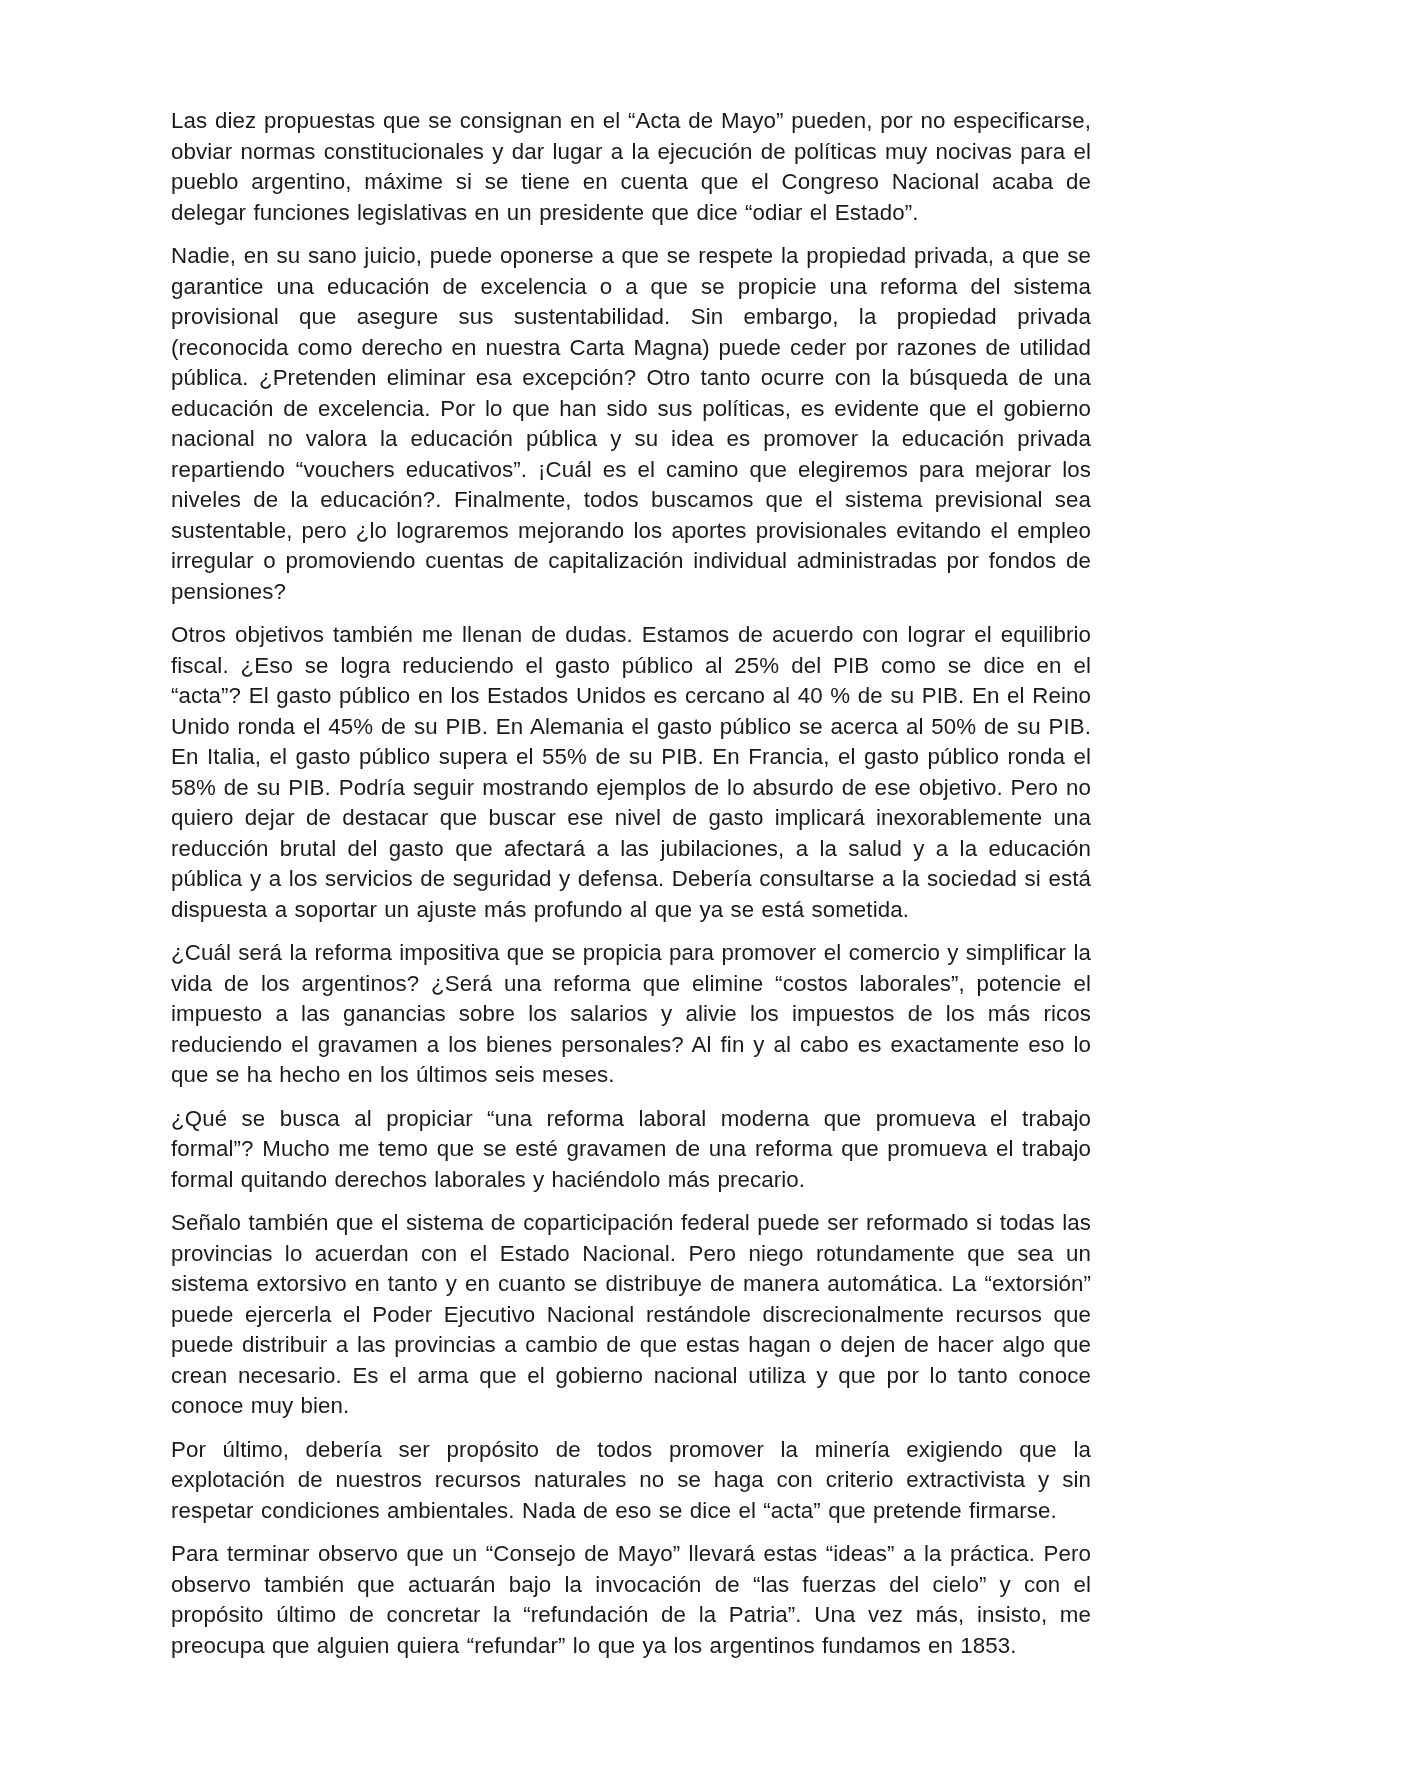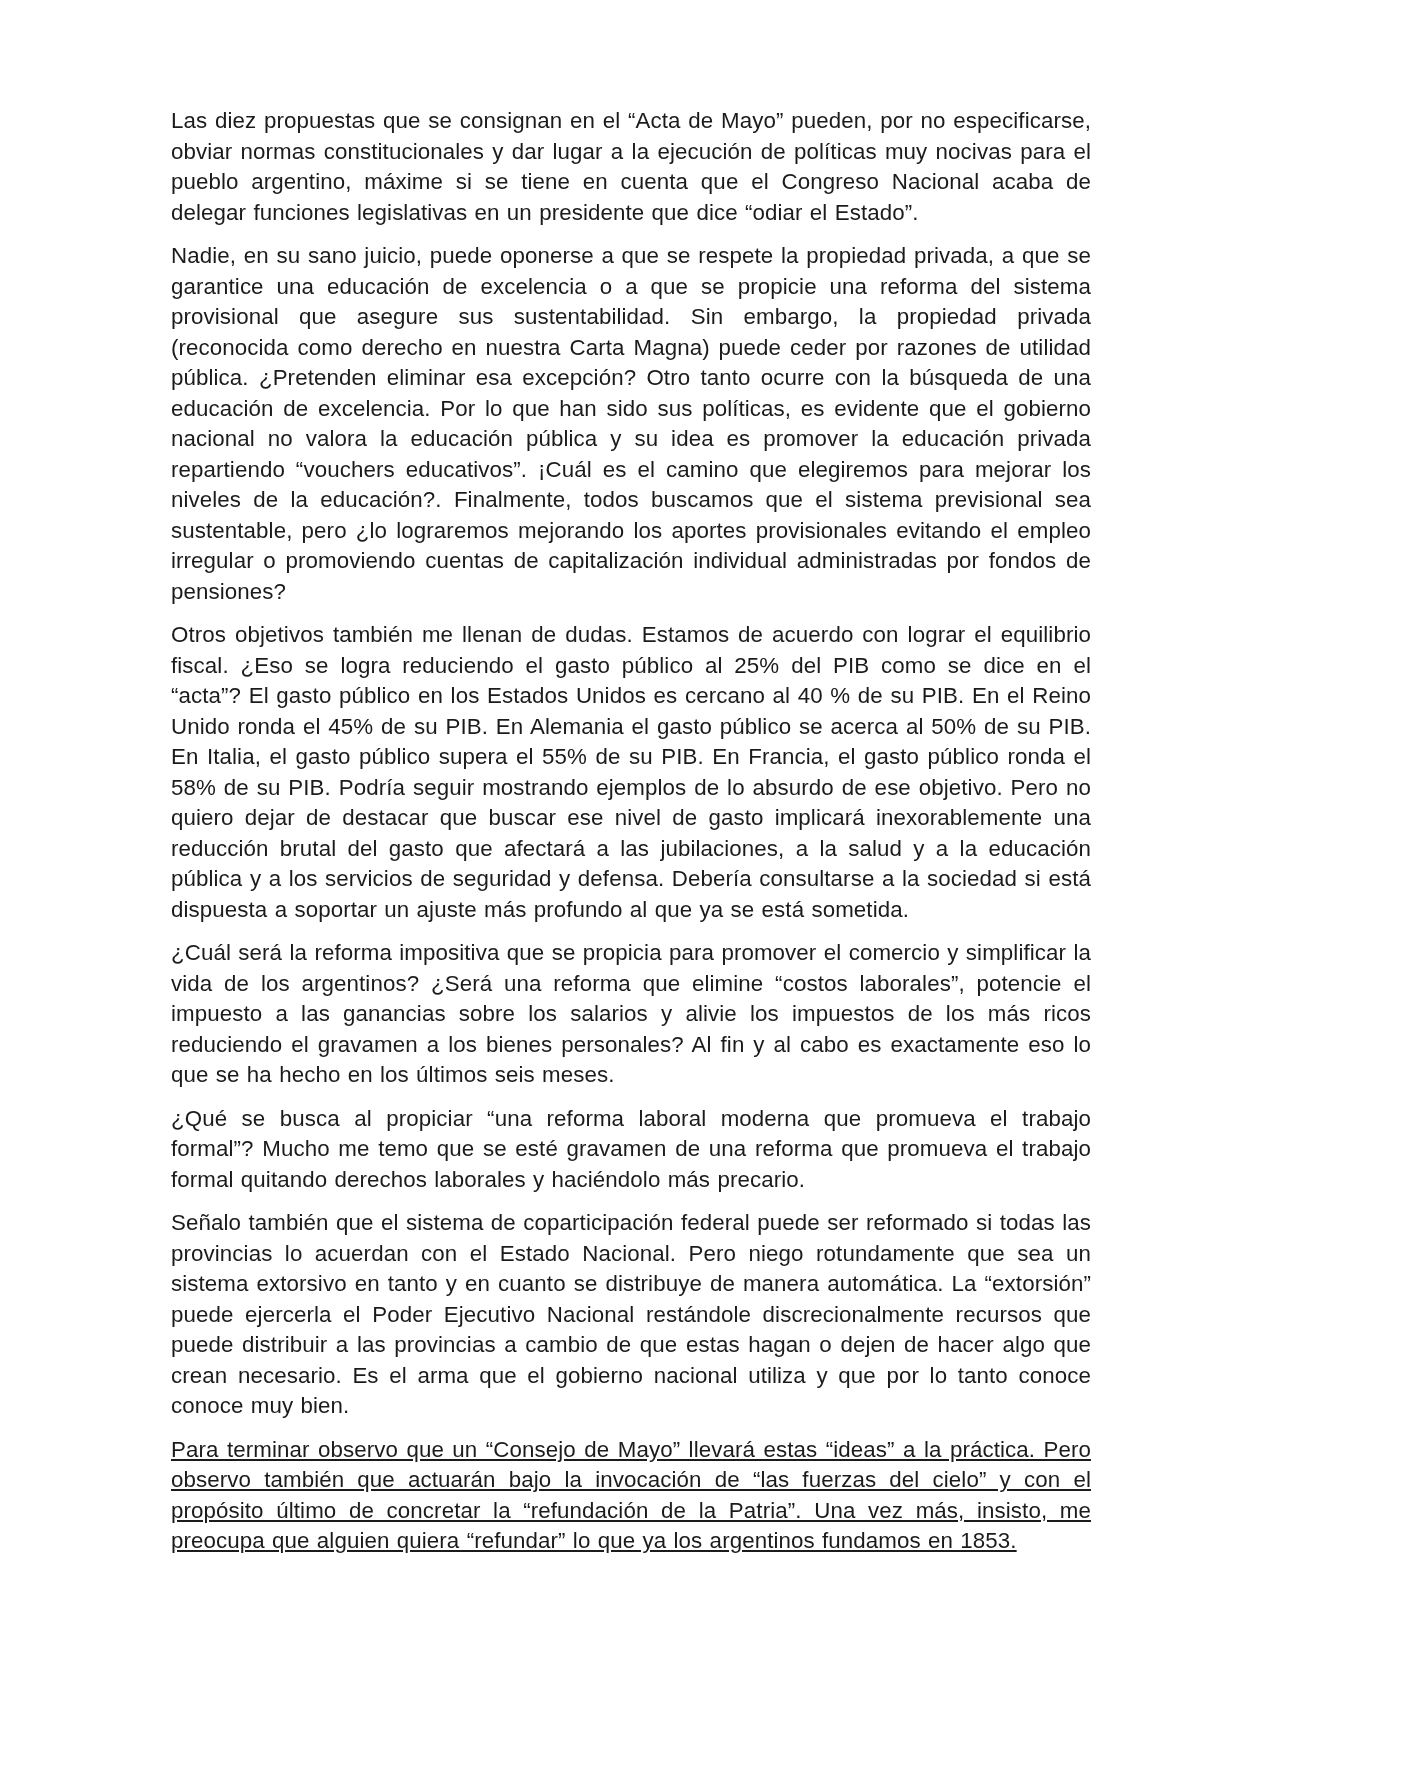--- a/index.html
+++ b/index.html
@@ -29,29 +29,29 @@
     color: #1b1b1b;
     font-size: 22.3px;
     line-height: 30.5px;
     text-align: justify;
     text-justify: inter-word;
     letter-spacing: 0.1px;
     word-spacing: 1px;
   }
   .text-column p:last-child {
     margin-bottom: 0;
-    text-decoration: underline;
   }
 </style>
 </head>
 <body>
 
 <div class="page">
   <div class="text-column">
     <p>Las diez propuestas que se consignan en el “Acta de Mayo” pueden, por no especificarse, obviar normas constitucionales y dar lugar a la ejecución de políticas muy nocivas para el pueblo argentino, máxime si se tiene en cuenta que el Congreso Nacional acaba de delegar funciones legislativas en un presidente que dice “odiar el Estado”.</p>
     <p>Nadie, en su sano juicio, puede oponerse a que se respete la propiedad privada, a que se garantice una educación de excelencia o a que se propicie una reforma del sistema provisional que asegure sus sustentabilidad. Sin embargo, la propiedad privada (reconocida como derecho en nuestra Carta Magna) puede ceder por razones de utilidad pública. ¿Pretenden eliminar esa excepción? Otro tanto ocurre con la búsqueda de una educación de excelencia. Por lo que han sido sus políticas, es evidente que el gobierno nacional no valora la educación pública y su idea es promover la educación privada repartiendo “vouchers educativos”. ¡Cuál es el camino que elegiremos para mejorar los niveles de la educación?. Finalmente, todos buscamos que el sistema previsional sea sustentable, pero ¿lo lograremos mejorando los aportes provisionales evitando el empleo irregular o promoviendo cuentas de capitalización individual administradas por fondos de pensiones?</p>
     <p>Otros objetivos también me llenan de dudas. Estamos de acuerdo con lograr el equilibrio fiscal. ¿Eso se logra reduciendo el gasto público al 25% del PIB como se dice en el “acta”? El gasto público en los Estados Unidos es cercano al 40 % de su PIB. En el Reino Unido ronda el 45% de su PIB. En Alemania el gasto público se acerca al 50% de su PIB. En Italia, el gasto público supera el 55% de su PIB. En Francia, el gasto público ronda el 58% de su PIB. Podría seguir mostrando ejemplos de lo absurdo de ese objetivo. Pero no quiero dejar de destacar que buscar ese nivel de gasto implicará inexorablemente una reducción brutal del gasto que afectará a las jubilaciones, a la salud y a la educación pública y a los servicios de seguridad y defensa. Debería consultarse a la sociedad si está dispuesta a soportar un ajuste más profundo al que ya se está sometida.</p>
     <p>¿Cuál será la reforma impositiva que se propicia para promover el comercio y simplificar la vida de los argentinos? ¿Será una reforma que elimine “costos laborales”, potencie el impuesto a las ganancias sobre los salarios y alivie los impuestos de los más ricos reduciendo el gravamen a los bienes personales? Al fin y al cabo es exactamente eso lo que se ha hecho en los últimos seis meses.</p>
     <p>¿Qué se busca al propiciar “una reforma laboral moderna que promueva el trabajo formal”? Mucho me temo que se esté gravamen de una reforma que promueva el trabajo formal quitando derechos laborales y haciéndolo más precario.</p>
     <p>Señalo también que el sistema de coparticipación federal puede ser reformado si todas las provincias lo acuerdan con el Estado Nacional. Pero niego rotundamente que sea un sistema extorsivo en tanto y en cuanto se distribuye de manera automática. La “extorsión” puede ejercerla el Poder Ejecutivo Nacional restándole discrecionalmente recursos que puede distribuir a las provincias a cambio de que estas hagan o dejen de hacer algo que crean necesario. Es el arma que el gobierno nacional utiliza y que por lo tanto conoce conoce muy bien.</p>
+    <p>Por último, debería ser propósito de todos promover la minería exigiendo que la explotación de nuestros recursos naturales no se haga con criterio extractivista y sin respetar condiciones ambientales. Nada de eso se dice el “acta” que pretende firmarse.</p>
     <p>Para terminar observo que un “Consejo de Mayo” llevará estas “ideas” a la práctica. Pero observo también que actuarán bajo la invocación de “las fuerzas del cielo” y con el propósito último de concretar la “refundación de la Patria”. Una vez más, insisto, me preocupa que alguien quiera “refundar” lo que ya los argentinos fundamos en 1853.</p>
   </div>
 </div>
 
 </body></html>

